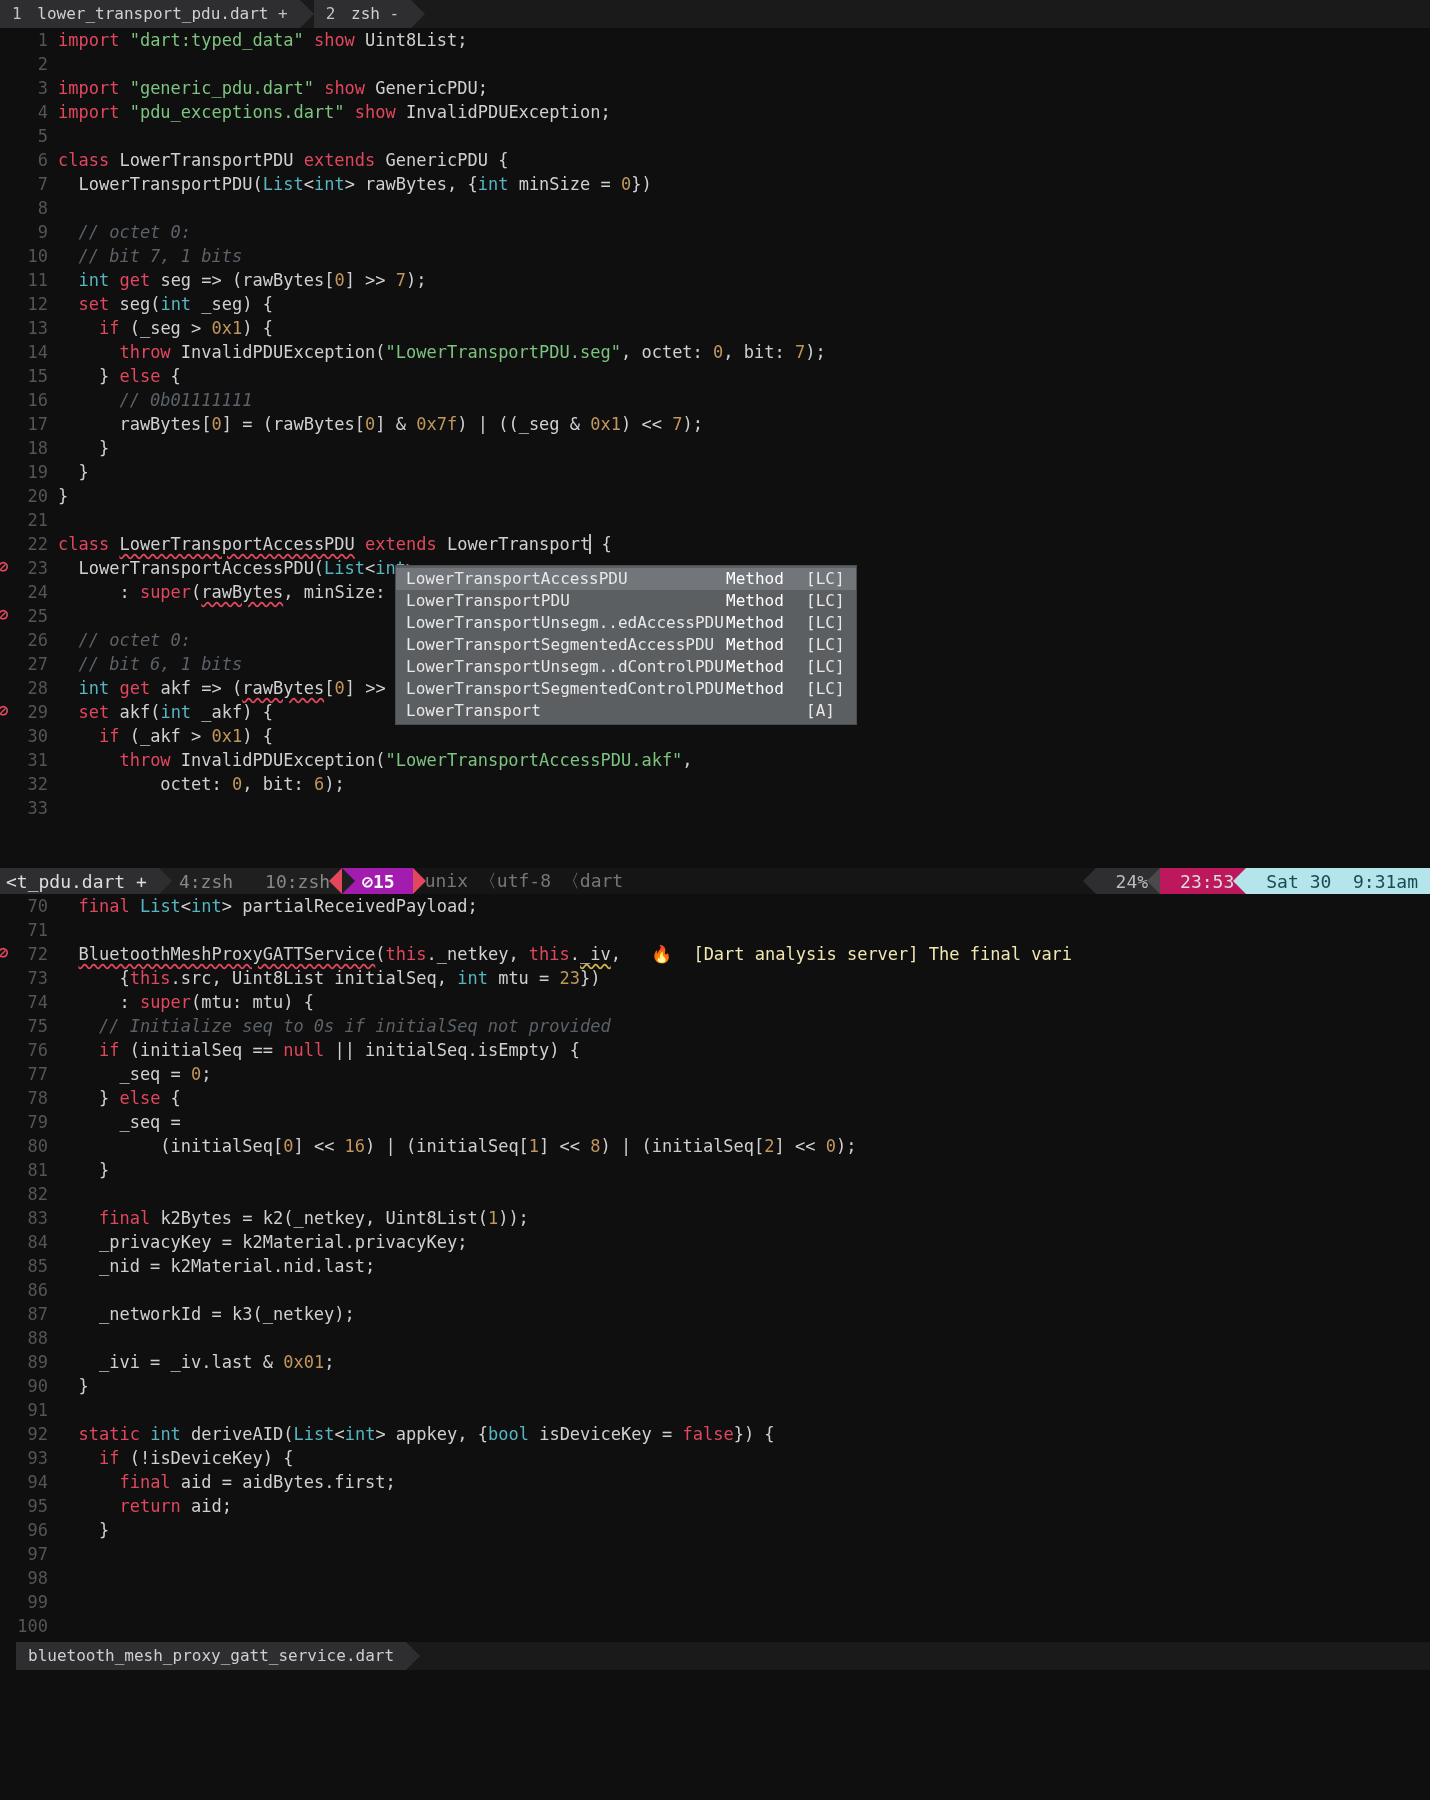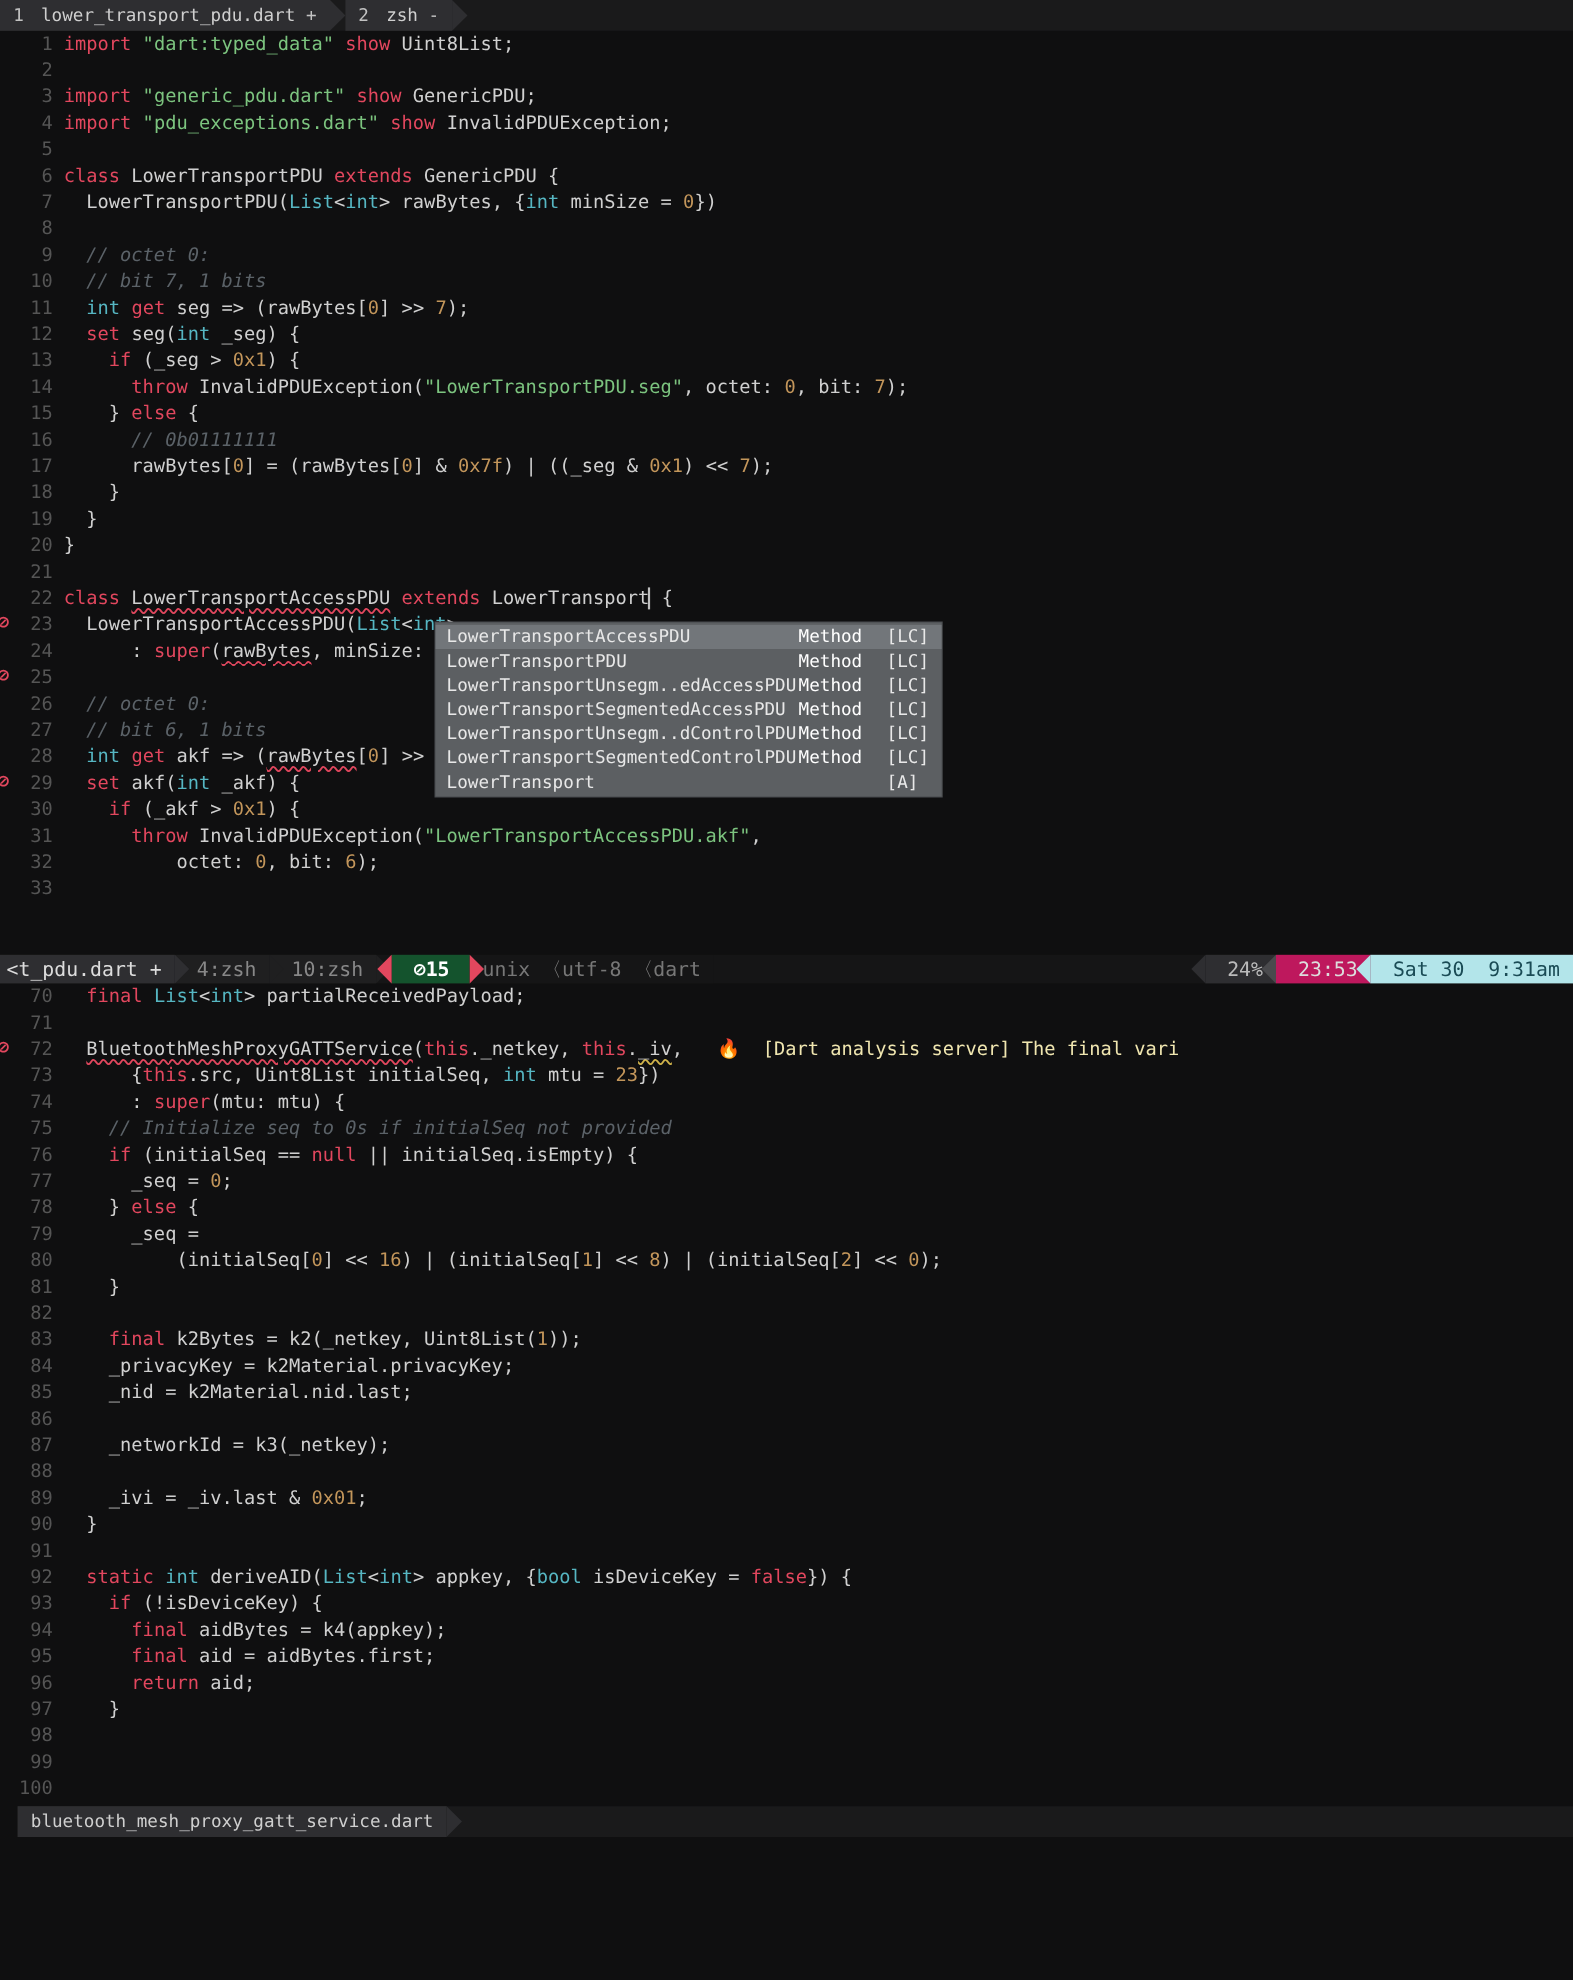--- a/index.html
+++ b/index.html
@@ -117,21 +117,21 @@
   .seg.arrowL::before {
     content: "";
     position: absolute; left: -13px; top: 0;
     border-top: 13px solid transparent;
     border-bottom: 13px solid transparent;
     border-right: 13px solid var(--seg-bg, #2e2e31);
     z-index: 1;
   }
   .seg-file  { --seg-bg:#2e2e31; background:#2e2e31; color:#ddd; padding-left:6px; }
   .seg-zsh   { --seg-bg:#1f1f20; background:#1f1f20; color:#888; padding-left:20px; }
-  .seg-lint  { --seg-bg:#e2475e; background:#14532d; color:#fff; padding-left:20px; padding-right:18px; font-weight:bold;margin-left:14px; }
+  .seg-lint  { --seg-bg:#e2475e; background:#a21caf; color:#fff; padding-left:20px; padding-right:18px; font-weight:bold; }
   .seg-enc   { --seg-bg:#151516; background:#151516; color:#777; }
   .seg-pct   { --seg-bg:#2e2e31; background:#2e2e31; color:#bbb; padding-left:20px; }
   .seg-time  { --seg-bg:#4a4a4d; background:#be185d; color:#ddd; padding-left:20px; }
   .seg-date  { --seg-bg:#b3e5ea; background:#b3e5ea; color:#1a4b55; padding-left:20px; }
   .statusline .spacer { flex: 1; }
 
   .inline-diag {
     color: #f0e6b0;
   }
   .fire { color: #ff7b26; }
@@ -307,21 +307,20 @@
         <div class="line"><span class="pl">    _privacyKey = k2Material.privacyKey;</span></div>
         <div class="line"><span class="pl">    _nid = k2Material.nid.last;</span></div>
         <div class="line"></div>
         <div class="line"><span class="pl">    _networkId = k3(_netkey);</span></div>
         <div class="line"></div>
         <div class="line"><span class="pl">    _ivi = _iv.last &amp; </span><span class="num">0x01</span><span class="pl">;</span></div>
         <div class="line"><span class="pl">  }</span></div>
         <div class="line"></div>
         <div class="line"><span class="pl">  </span><span class="kw">static </span><span class="ty">int </span><span class="pl">deriveAID(</span><span class="ty">List</span><span class="pl">&lt;</span><span class="ty">int</span><span class="pl">&gt; appkey, {</span><span class="ty">bool</span><span class="pl"> isDeviceKey = </span><span class="kw">false</span><span class="pl">}) {</span></div>
         <div class="line"><span class="pl">    </span><span class="kw">if </span><span class="pl">(!isDeviceKey) {</span></div>
-        <div class="line"><span class="pl">      </span><span class="kw">final </span><span class="pl">aidBytes = k4(appkey);</span></div>
         <div class="line"><span class="pl">      </span><span class="kw">final </span><span class="pl">aid = aidBytes.first;</span></div>
         <div class="line"><span class="pl">      </span><span class="kw">return </span><span class="pl">aid;</span></div>
         <div class="line"><span class="pl">    }</span></div>
         <div class="line"></div>
       </div>
   </div>
 </div>
 
 <div class="bottom-tabline" style="margin-top:4px;margin-left:16px;">
   <div class="bottom-tab">

